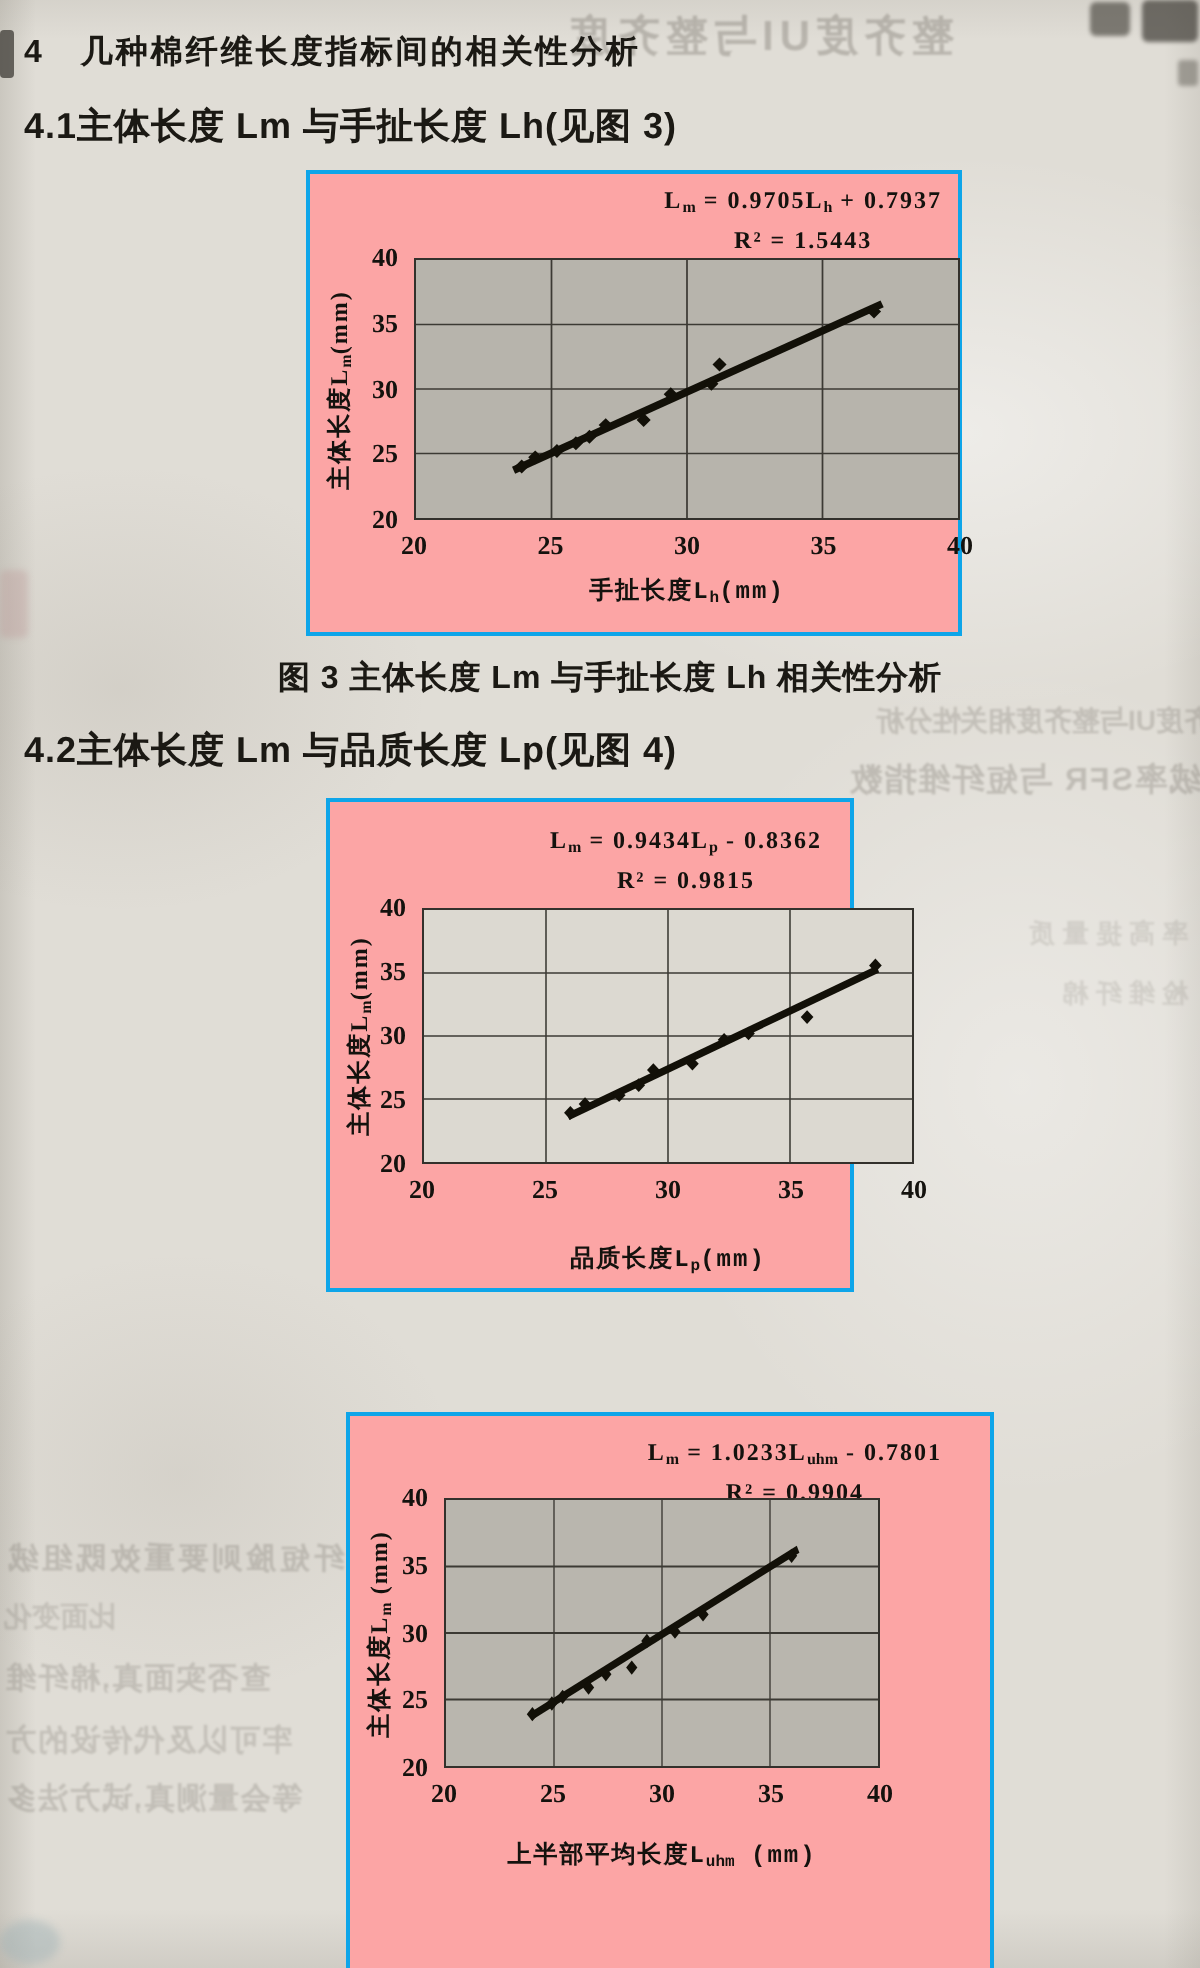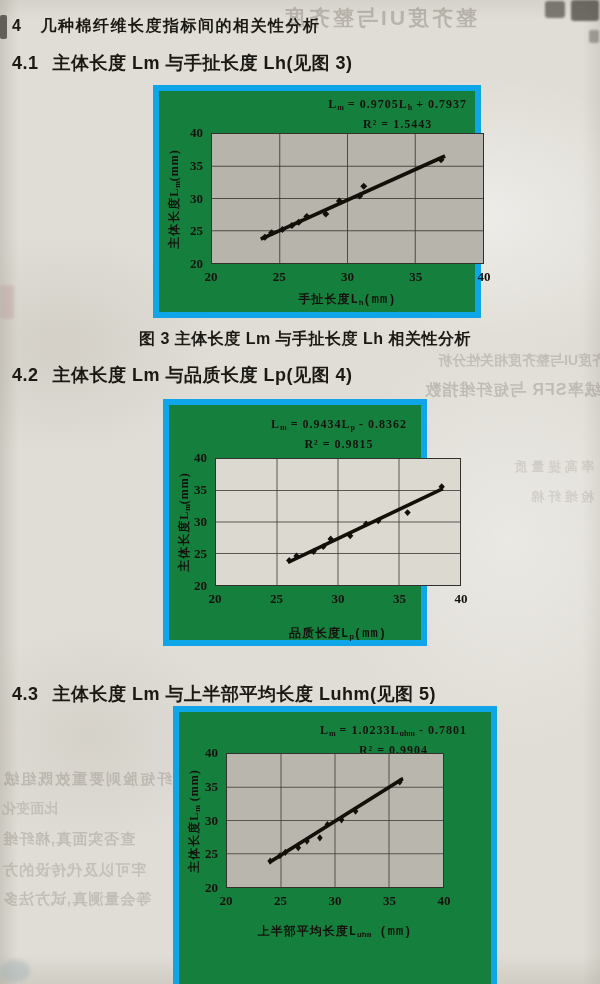--- a/index.html
+++ b/index.html
@@ -20,33 +20,33 @@
       radial-gradient(ellipse 220px 160px at 10% 35%, rgba(120,112,98,.12), transparent 70%),
       linear-gradient(90deg, rgba(90,85,72,.16), rgba(90,85,72,0) 3%, rgba(90,85,72,0) 97%, rgba(90,85,72,.10)),
       linear-gradient(0deg, rgba(90,85,72,.12), rgba(90,85,72,0) 3%, rgba(90,85,72,0) 98%, rgba(90,85,72,.08));
   }
   .z { position:absolute; z-index:2; }
 
   
   .h1 { left:12px; top:16px; font-size:16px; font-weight:bold; letter-spacing:1.5px; white-space:nowrap; }
   .h1 .num { margin-right:18px; }
   .sec { font-size:18px; font-weight:bold; letter-spacing:.5px; white-space:nowrap; }
-  .sec .num { margin-right:14px; }
+  .sec .num { }
   .sec1 { left:12px; top:51px; }
   .sec2 { left:12px; top:363px; }
   .sec3 { left:12px; top:682px; }
   .cap { left:50px; width:510px; text-align:center; font-size:16px; font-weight:bold; letter-spacing:.5px; white-space:nowrap; }
   .cap1 { top:329px; }
   .cap2 { top:652px; }
   .cap3 { top:951px; }
 
   
   .figure {
-    position:absolute; z-index:2; background:#15803d;
-    border:6px solid #0ea5e9;
+    position:absolute; z-index:2; background:#fca5a5;
+    border:2px solid #0ea5e9;
   }
   .fig1 { left:153px; top:85px;  width:328px; height:233px; --pl:52px; --pt:42px; --pw:273px; --ph:131px; --eqr:8px;  --eqt:5px;  --xlt:27px; }
   .fig2 { left:163px; top:399px; width:264px; height:247px; --pl:46px; --pt:53px; --pw:246px; --ph:128px; --eqr:14px; --eqt:11px; --xlt:39px; }
   .fig3 { left:173px; top:706px; width:324px; height:297px; --pl:47px; --pt:41px; --pw:218px; --ph:135px; --eqr:24px; --eqt:10px; --xlt:35px; }
 
   .eq {
     position:absolute; right:var(--eqr); top:var(--eqt);
     font-family:"Liberation Serif", serif; font-weight:600;
     font-size:12px; letter-spacing:1px; text-align:center; color:#14120e;
     line-height:17px; white-space:nowrap;
@@ -131,23 +131,20 @@
   <div class="smudge sm6"></div>
 
   <div class="z h1">
     <span class="num">4</span><span>几种棉纤维长度指标间的相关性分析</span>
   </div>
   <div class="z sec sec1">
     <span class="num">4.1</span><span>主体长度 Lm 与手扯长度 Lh(见图 3)</span>
   </div>
   <div class="z sec sec2">
     <span class="num">4.2</span><span>主体长度 Lm 与品质长度 Lp(见图 4)</span>
-  </div>
-  <div class="z sec sec3">
-    <span class="num">4.3</span><span>主体长度 Lm 与上半部平均长度 Luhm(见图 5)</span>
   </div>
 
   <div class="figure fig1">
     <div class="eq">
       <div><span>L</span><sub>m</sub><span> = 0.9705L</span><sub>h</sub><span> + 0.7937</span></div>
       <div>R² = 1.5443</div>
     </div>
     <div class="ylabel"><span>主体长度L</span><sub>m</sub><span>(mm)</span></div>
     <div class="yticks">
         <span style="top: 100%;">20</span>

